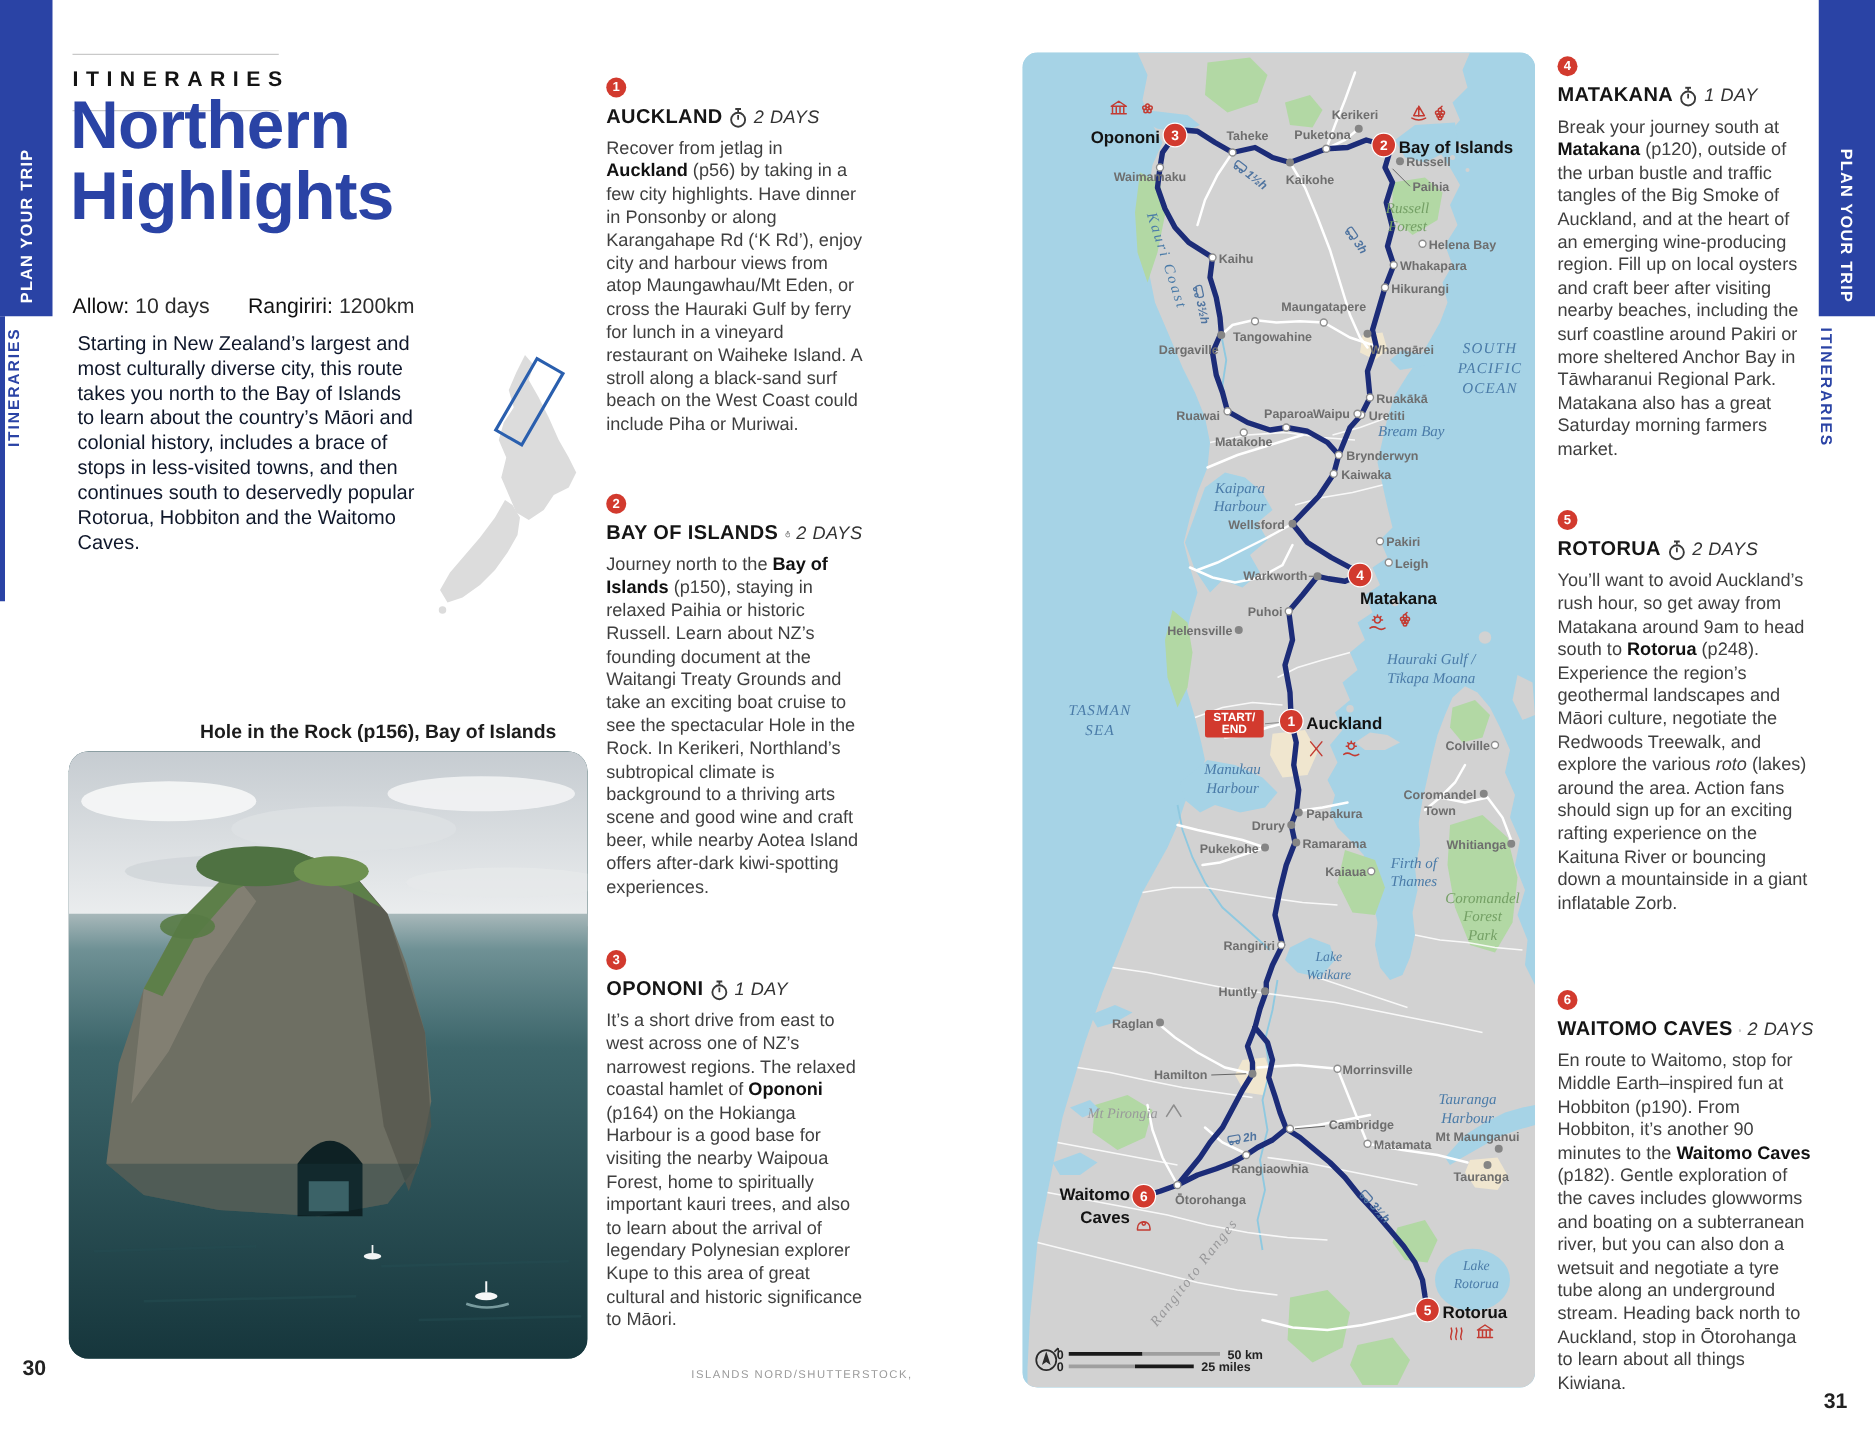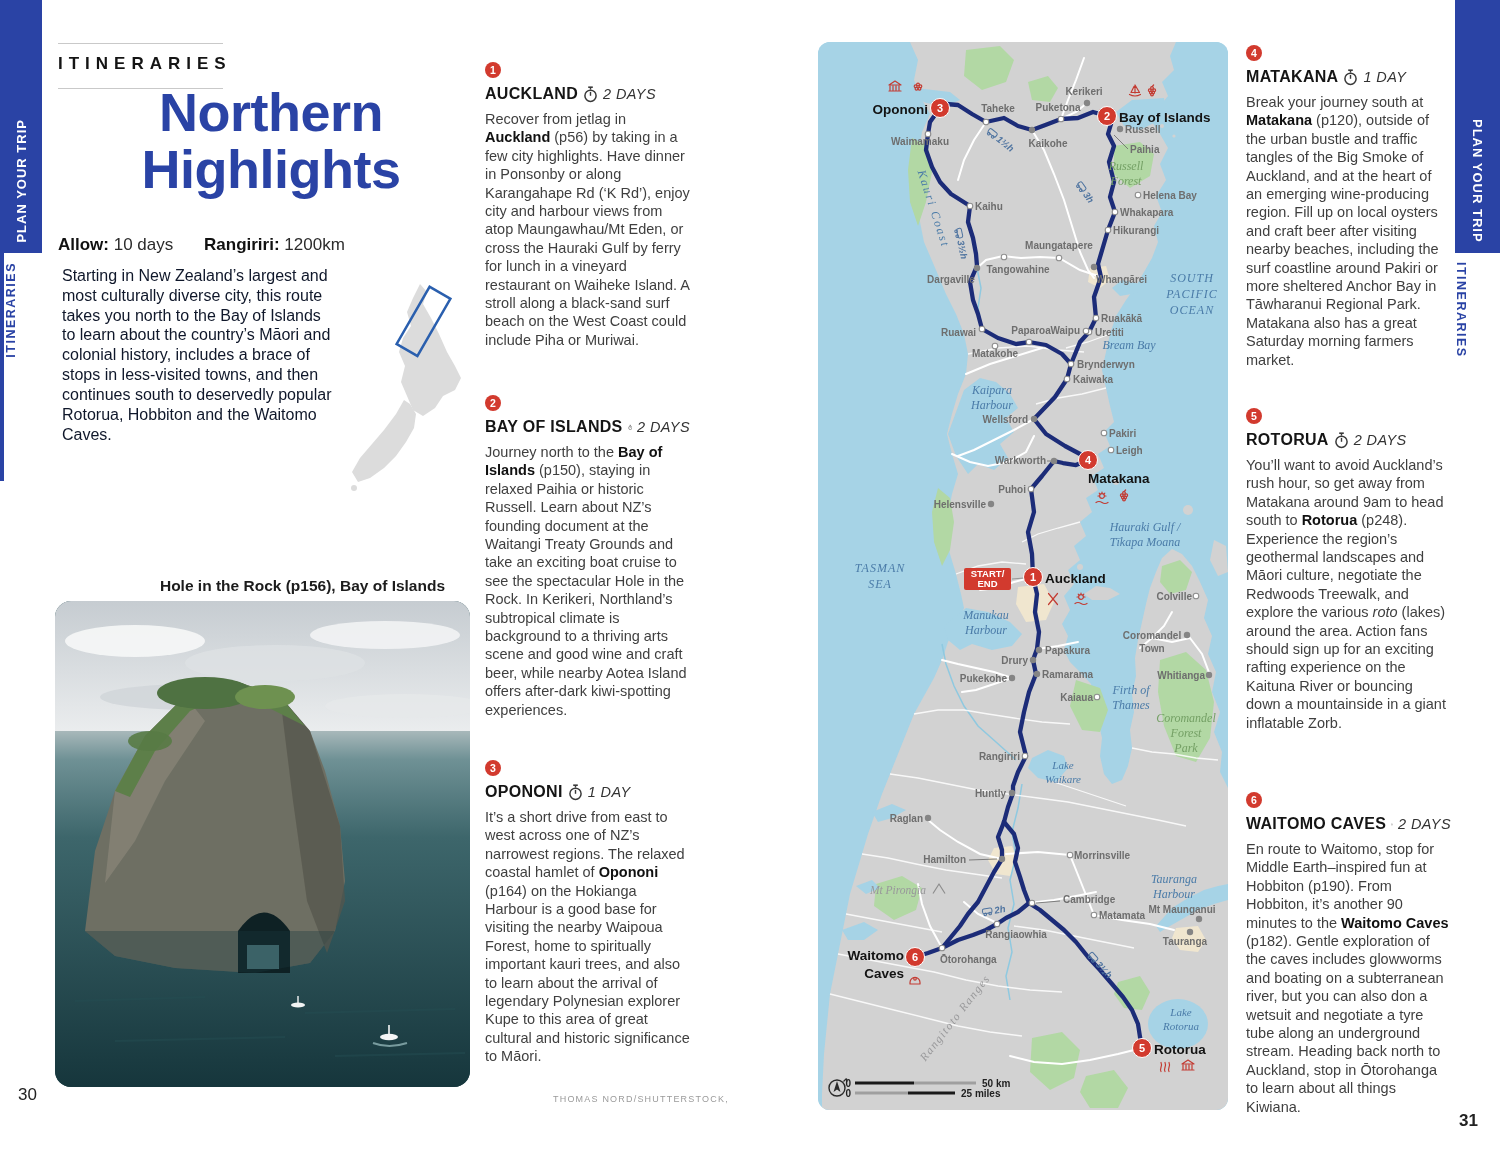--- a/index.html
+++ b/index.html
@@ -16,30 +16,30 @@
   .vdown{writing-mode:vertical-rl;transform:translateX(-50%);}
   #bar-left span,#bar-right span{bottom:10px;color:#fff;font-weight:bold;font-size:13px;letter-spacing:1px;white-space:nowrap;}
   #itin-left{position:absolute;left:11px;top:262px;height:150px;}
   #itin-right{position:absolute;left:1461px;top:262px;height:150px;}
   #itin-left span,#itin-right span{position:absolute;left:50%;top:0;color:var(--blue);font-weight:bold;font-size:12.5px;letter-spacing:1.5px;white-space:nowrap;}
   #edge-left{position:absolute;left:0;top:253px;width:4px;height:228px;background:var(--blue);}
 
   
   .rule{position:absolute;left:58px;width:165px;height:1px;background:#c9c9c9;}
   #kicker{position:absolute;left:58px;top:54px;font-size:17px;font-weight:bold;letter-spacing:6px;color:#141414;}
-  #title{position:absolute;left:56px;top:84px;width:430px;margin:0;font-size:54px;line-height:1.05;font-weight:bold;color:var(--blue);letter-spacing:-0.5px;text-align:center;}
+  #title{position:absolute;left:56px;top:72px;width:430px;margin:0;font-size:54px;line-height:1.05;font-weight:bold;color:var(--blue);letter-spacing:-0.5px;}
   #meta{position:absolute;left:58px;top:235px;font-size:17px;color:#2c2c2c;}
-  #meta .b{font-weight:bold;color:#111;}
+  #meta .b{font-weight:normal;color:#111;}
   #meta .gap{margin-left:26px;}
   #intro{position:absolute;left:58px;top:262px;width:274px;margin:4px;font-size:16px;line-height:1.24;color:#0f172a;}
   #inset{position:absolute;left:342px;top:276px;width:132px;height:232px;}
   #caption{position:absolute;left:150px;top:577px;width:305px;text-align:center;font-weight:bold;font-size:15.5px;color:#1c1c1c;}
   #photo{position:absolute;left:55px;top:601px;width:415px;height:486px;border-radius:16px;overflow:hidden;background:#2c5257;}
   #credit{position:absolute;left:553px;top:1094px;font-size:9px;letter-spacing:1.2px;color:#9a9a9a;}
-  #pn30{position:absolute;left:18px;top:1085px;font-size:17px;font-weight:400;color:#222;}
+  #pn30{position:absolute;left:18px;top:1085px;font-size:17px;font-weight:700;color:#222;}
   #pn31{position:absolute;left:1459px;top:1085px;font-size:17px;font-weight:600;color:#222;margin-top:26px;}
 
   
   .section{position:absolute;width:205px;}
   .sec-num{width:16px;height:16px;border-radius:50%;background:var(--red);color:#fff;font-size:10.5px;font-weight:bold;display:flex;align-items:center;justify-content:center;}
   .sec-head{display:flex;align-items:center;gap:5px;margin-top:7px;}
   .sec-title{font-size:16px;font-weight:bold;color:#151515;letter-spacing:0.3px;white-space:nowrap;}
   .sec-days{font-size:14.5px;color:#333;letter-spacing:0.4px;white-space:nowrap;font-style:italic;}
   .sec-body{margin-top:7px;font-size:14.5px;line-height:1.27;color:#3f3f3f;}
   .sec-body b{color:#111;}
@@ -140,21 +140,21 @@
     <g>
       <ellipse cx="243" cy="404" rx="7" ry="2.6" fill="#f2f4f4"></ellipse>
         <line x1="243" y1="395" x2="243" y2="402" stroke="#f2f4f4" stroke-width="1.4"></line>
       <ellipse cx="334" cy="436" rx="9" ry="3.2" fill="#f5f6f6"></ellipse>
         <line x1="334" y1="424" x2="334" y2="433" stroke="#f5f6f6" stroke-width="1.6"></line>
       <path d="M318,442 Q334,448 352,442" stroke="#9fc3c4" stroke-width="2" fill="none" opacity="0.7"></path>
     </g>
   </svg>
 </div>
 
-<div id="credit">THOMAS NORD/SHUTTERSTOCK,</div>
+<div id="credit">ISLANDS NORD/SHUTTERSTOCK,</div>
 <div id="pn30">30</div>
 <div id="pn31">31</div>
 
 <div id="mid-col">
     <div class="section" style="left: 485px; top: 62px;">
       <div class="sec-num">1</div>
       <div class="sec-head">
         <span class="sec-title">AUCKLAND</span>
         <svg width="15" height="17" viewBox="0 0 15 17">
           <line x1="5.2" y1="1.2" x2="9.8" y2="1.2" stroke="#3a3a3a" stroke-width="1.6"></line>

